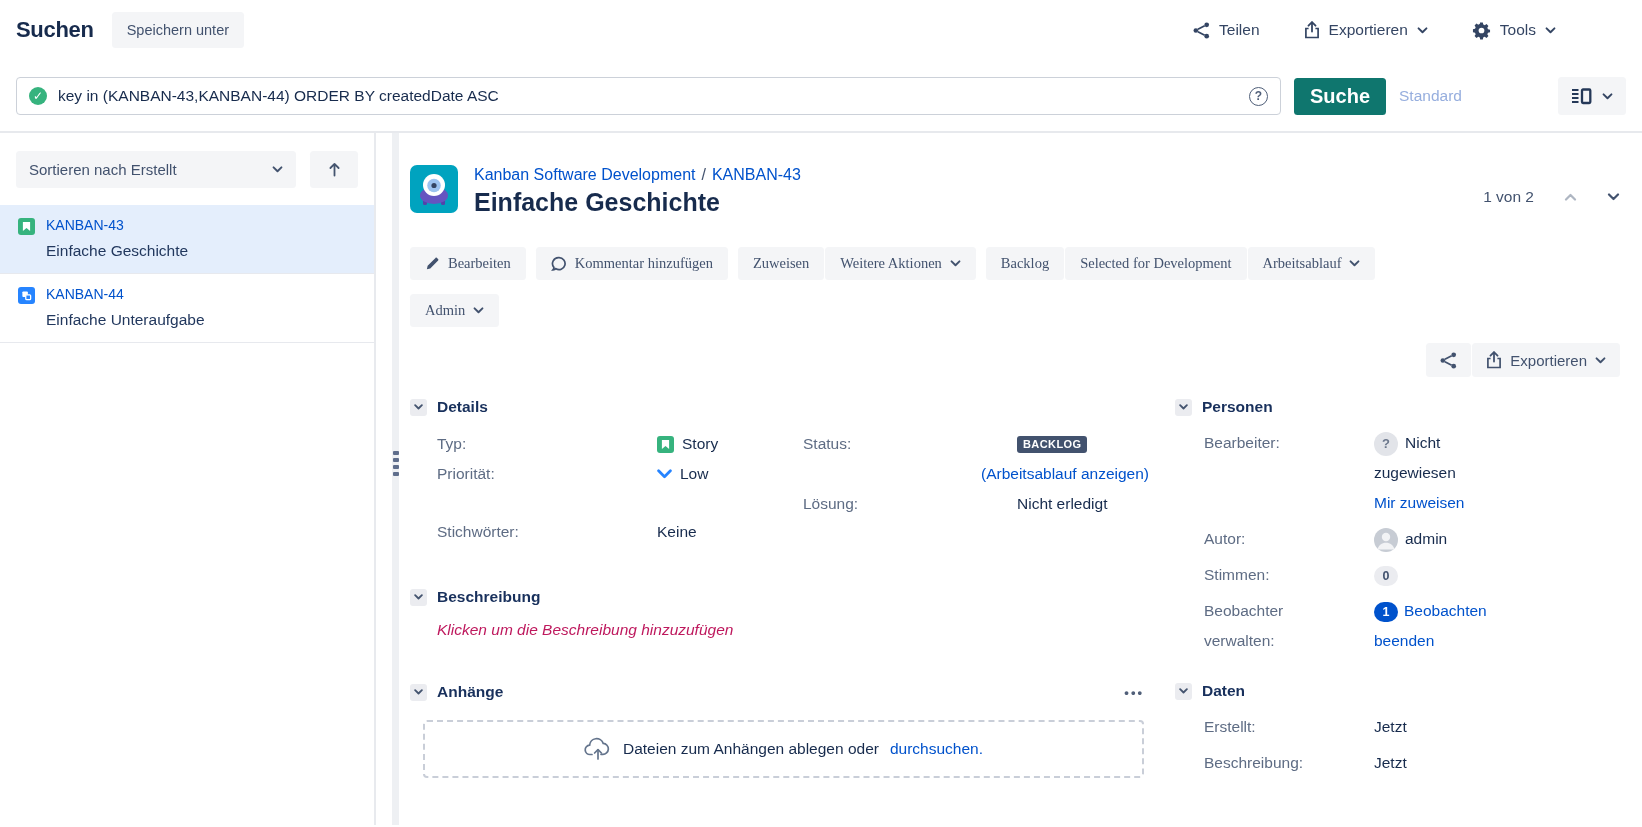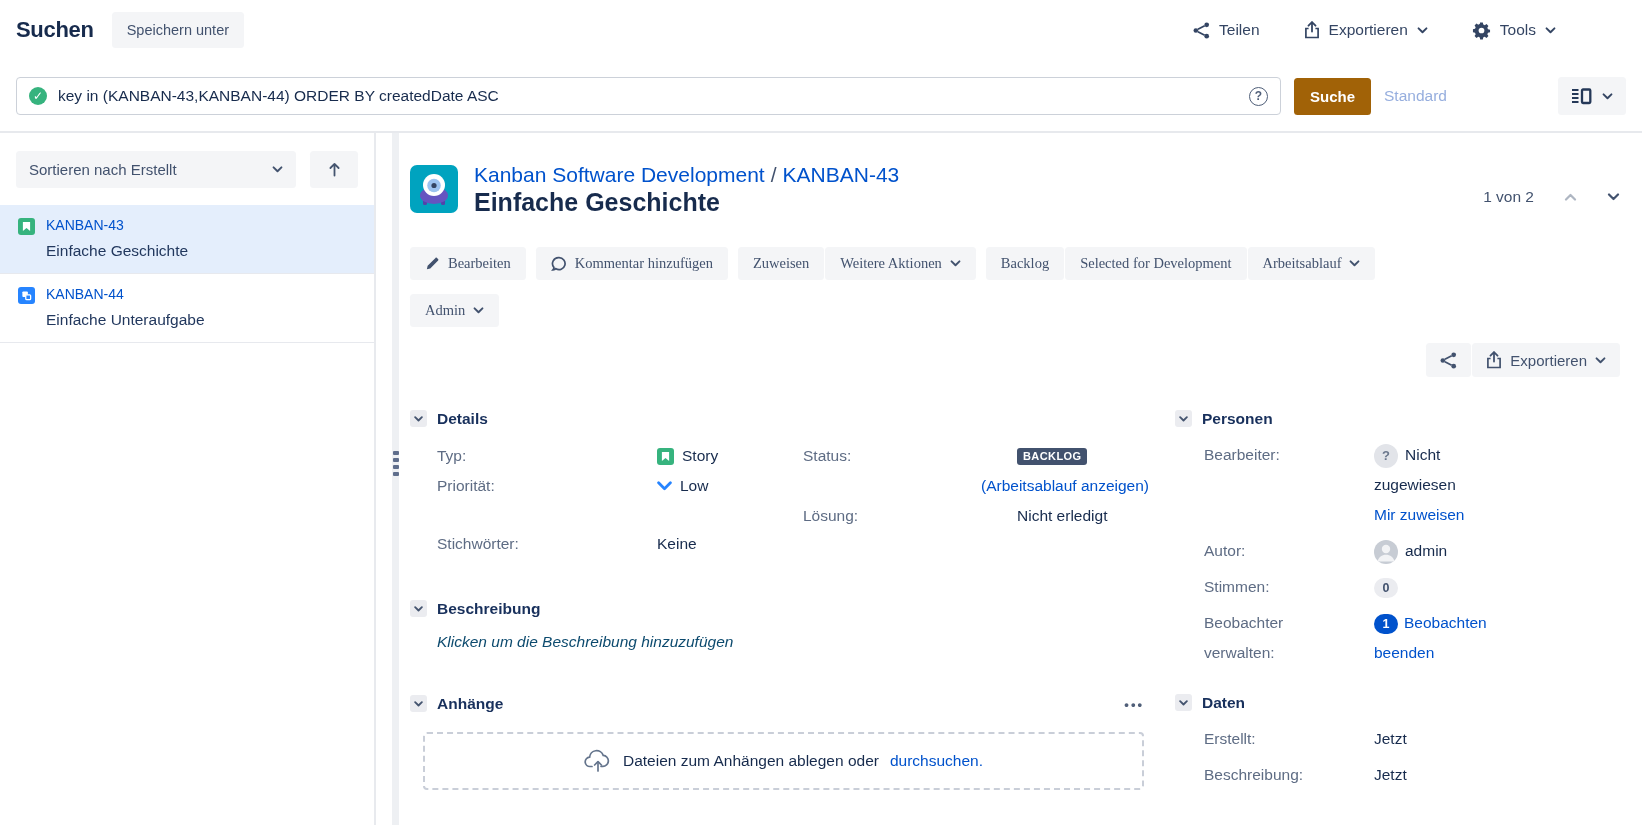--- a/index.html
+++ b/index.html
@@ -22,22 +22,22 @@
   
   .search-row { display:flex; align-items:center; padding:0 16px; margin-top:17px; gap:13px; }
   .jql-box { width:1265px; height:38px; border:1px solid #ccd1d9; border-radius:4px;
              display:flex; align-items:center; padding:0 12px; gap:11px; background:#fff; }
   .check-circle { width:18px; height:18px; border-radius:50%; background:#36b37e; color:#fff;
                   font-size:12px; font-weight:700; display:flex; align-items:center; justify-content:center; flex:none; }
   .jql-text { flex:1; font-size:15.5px; color:#172b4d; white-space:nowrap; overflow:hidden; }
   .help-circle { width:19px; height:19px; border-radius:50%; border:1.6px solid #505f79; color:#505f79;
                  font-size:12px; font-weight:700; display:flex; align-items:center; justify-content:center;
                  flex:none; cursor:pointer; }
-  .btn-primary { background:#a16207; color:#fff; border:none; border-radius:3.5px; height:37px;
-                 padding:0 16px; font-family:inherit; font-size:15px; font-weight:700; cursor:pointer; }
+  .btn-primary { background:#0f766e; color:#fff; border:none; border-radius:3.5px; height:37px;
+                 padding:0 16px; font-family:inherit; font-size:20px; font-weight:700; cursor:pointer; }
   .mode-link { color:#96aede; font-size:15.5px; text-decoration:none; cursor:pointer; }
   .view-toggle { margin-left:auto; height:38px; padding:0 13px; gap:10px; }
 
   .page-divider { border-bottom:2px solid #e7e9ed; margin-top:16px; }
 
   
   .workspace { display:flex; height:692px; }
   .sidebar { width:376px; border-right:2px solid #e8eaee; flex:none; }
   .sidebar-controls { display:flex; gap:14px; padding:18px 16px 17px 16px; }
   .sort-select { flex:1; height:37px; padding:0 13px; font-size:15px; justify-content:space-between; }
@@ -53,21 +53,21 @@
 
   .resizer { width:30px; position:relative; flex:none; }
   .resizer-bar { position:absolute; left:16px; top:0; bottom:0; width:7px; background:#eef0f3; cursor:col-resize; }
   .grip { position:absolute; left:17px; top:318px; display:flex; flex-direction:column; gap:3px; }
   .grip i { width:6px; height:4px; background:#5f6e8c; border-radius:1px; }
 
   
   .main { flex:1; padding:0 22px 0 4px; overflow:hidden; }
   .issue-header { display:flex; margin-top:32px; }
   .avatar { width:48px; height:48px; flex:none; margin-right:16px; }
-  .breadcrumb { font-size:21px; line-height:20px; }
+  .breadcrumb { font-size:16px; line-height:20px; }
   .breadcrumb a { color:#0052cc; text-decoration:none; cursor:pointer; }
   .crumb-sep { color:#42526e; margin:0 6px; }
   .issue-title { font-size:25px; font-weight:700; color:#172b4d; margin-top:3px; }
   .pagination { margin-left:auto; display:flex; align-items:center; gap:30px; color:#42526e;
                 font-size:15.5px; padding-top:12px; flex:none; }
   .pg-up { color:#aeb6c2; cursor:pointer; }
   .pg-down { color:#42526e; cursor:pointer; }
 
   .toolbar { display:flex; gap:10px; margin-top:30px; flex-wrap:wrap;font-family:Liberation Serif, serif; }
   .tb-group { display:flex; gap:1px; }
@@ -75,21 +75,21 @@
   .toolbar-row2 { margin-top:14px; }
   .export-row { display:flex; justify-content:flex-end; gap:1px; margin-top:16px; }
   .export-row .btn { height:34px; padding:0 14px; font-size:15px; }
   .icon-btn { padding:0 14px; }
 
   
   .content-cols { display:flex; margin-top:21px; }
   .col-left { width:750px; flex:none; }
   .col-right { flex:1; padding-left:15px; }
 
-  .section-header { display:flex; gap:10px;margin-top:12px; }
+  .section-header { display:flex; align-items:center; gap:10px; }
   .twisty { width:17px; height:17px; background:#ebecf0; border:none; border-radius:3px; color:#44546f;
             display:flex; align-items:center; justify-content:center; cursor:pointer; flex:none; }
   .section-title { font-size:15.5px; font-weight:700; color:#18305c; }
   .ellipsis-btn { margin-left:auto; margin-right:16px; background:none; border:none; color:#505f79;
                   font-size:13px; font-weight:700; letter-spacing:2px; cursor:pointer; }
 
   .details-grid { display:flex; margin-top:13px; padding-left:27px; }
   .dcol1 { width:366px; flex:none; }
   .dcol2 { flex:1; }
   .frow { display:flex; line-height:30px; font-size:15.5px; }
@@ -98,21 +98,21 @@
   .dcol2 .flabel { width:178px; }
   .fvalue { color:#172b4d; display:flex; align-items:center; gap:8px;padding-left:36px; }
   .gap-above { margin-top:28px; }
   .status-badge { background:#42526e; color:#fff; font-size:11px; font-weight:700; letter-spacing:0.4px;
                   padding:3px 6px; border-radius:3px; line-height:1; }
   .blue-link { color:#0052cc; text-decoration:none; cursor:pointer; }
   .mini-icon { width:17px; height:17px; border-radius:3px; display:inline-flex;
                align-items:center; justify-content:center; flex:none; }
 
   .section-desc { margin-top:41px; }
-  .desc-text { padding-left:27px; margin-top:15px; font-size:15.5px; font-style:italic; color:#0c4a6e; cursor:pointer; }
+  .desc-text { padding-left:27px; margin-top:15px; font-size:15.5px; font-style:italic; color:#be185d; cursor:pointer; }
 
   .section-attach { margin-top:44px; }
   .dropzone { margin:19px 16px 0 13px; height:58px; border:2px dashed #c9ced8; border-radius:4px;
               display:flex; align-items:center; justify-content:center; gap:11px; font-size:15.5px; cursor:pointer; }
 
   
   .rlist { margin-top:12px; padding-left:29px; }
   .rrow { display:flex; font-size:15.5px; line-height:30px; margin-bottom:6px; }
   .rlabel { width:170px; flex:none; color:#5e6c84; padding-right:24px; }
   .rvalue { width:145px; color:#172b4d; }

